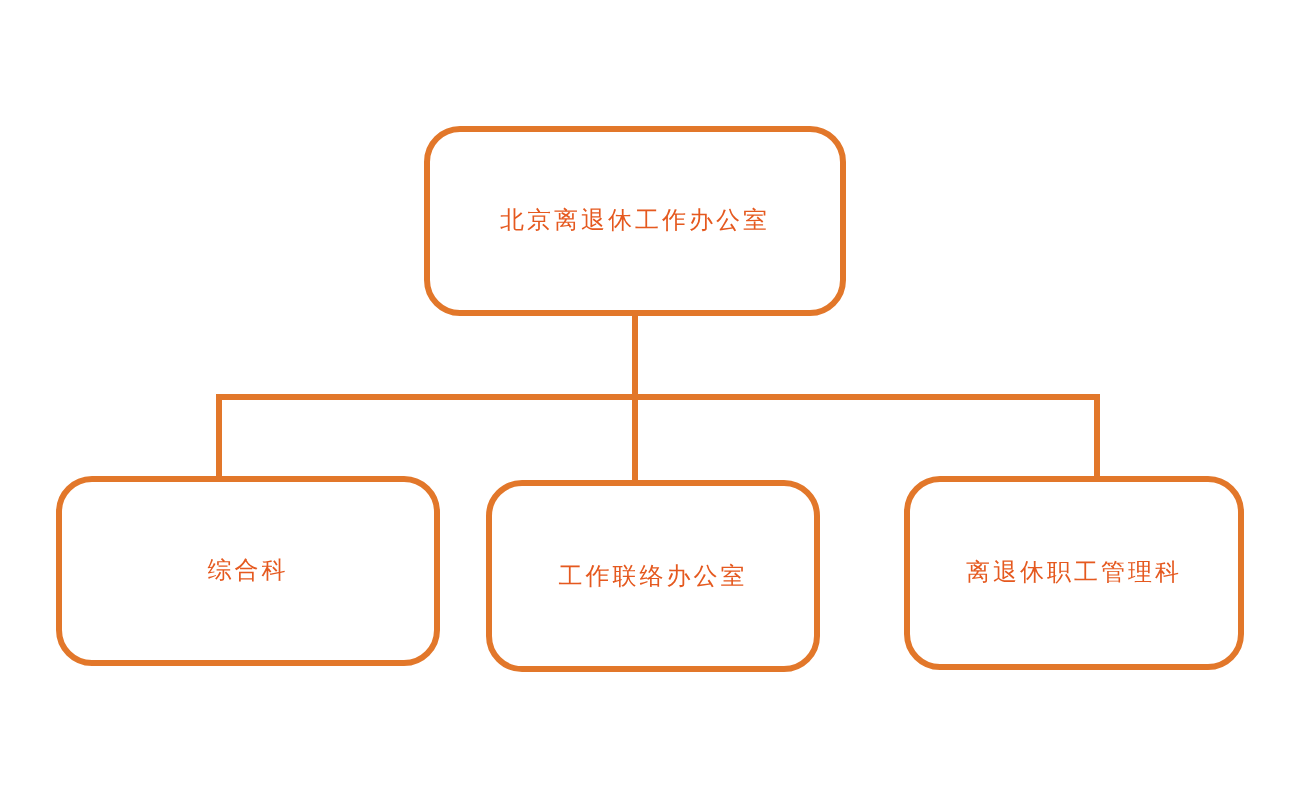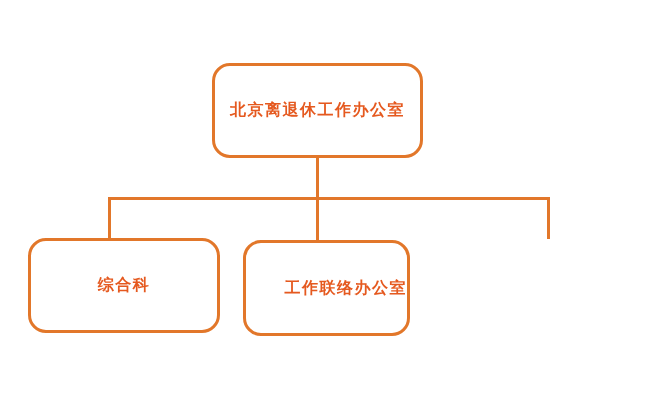--- a/index.html
+++ b/index.html
@@ -24,34 +24,34 @@
     box-sizing: border-box;
     border: 3px solid var(--line, #e2772a);
     border-radius: 18px;
     background: #ffffff;
     display: flex;
     align-items: center;
     justify-content: center;
   }
   .node .label {
     color: var(--text, #e5591f);
-    font-weight: bold;
-    font-size: 16px;
+    font-weight: normal;
+    font-size: 12px;
     letter-spacing: 1.5px;
     white-space: nowrap;
     text-align: center;
   }
   .line {
     position: absolute;
     background: var(--line, #e2772a);
   }
   
   .node-root  { left: 212px; top: 63px;  width: 211px; height: 95px; }
   .node-c1    { left: 28px;  top: 238px; width: 192px; height: 95px; }
-  .node-c2    { left: 243px; top: 240px; width: 167px; height: 96px; justify-content: flex-end; }
+  .node-c2    { left: 243px; top: 240px; width: 167px; height: 96px; }
   .node-c3    { left: 452px; top: 238px; width: 170px; height: 97px; }
   
   .stem       { left: 316px; top: 157px; width: 3px;   height: 84px; }
   .rail       { left: 108px; top: 197px; width: 442px; height: 3px;  }
   .drop-left  { left: 108px; top: 197px; width: 3px;   height: 42px; }
   .drop-right { left: 547px; top: 197px; width: 3px;   height: 42px; }
 </style>
 </head>
 <body>
 
@@ -67,14 +67,17 @@
   </div>
 
   <div class="node node-c1">
     <span class="label">综合科</span>
   </div>
 
   <div class="node node-c2">
     <span class="label">工作联络办公室</span>
   </div>
 
+  <div class="node node-c3">
+    <span class="label">离退休职工管理科</span>
+  </div>
 
 </div>
 
 </body></html>

